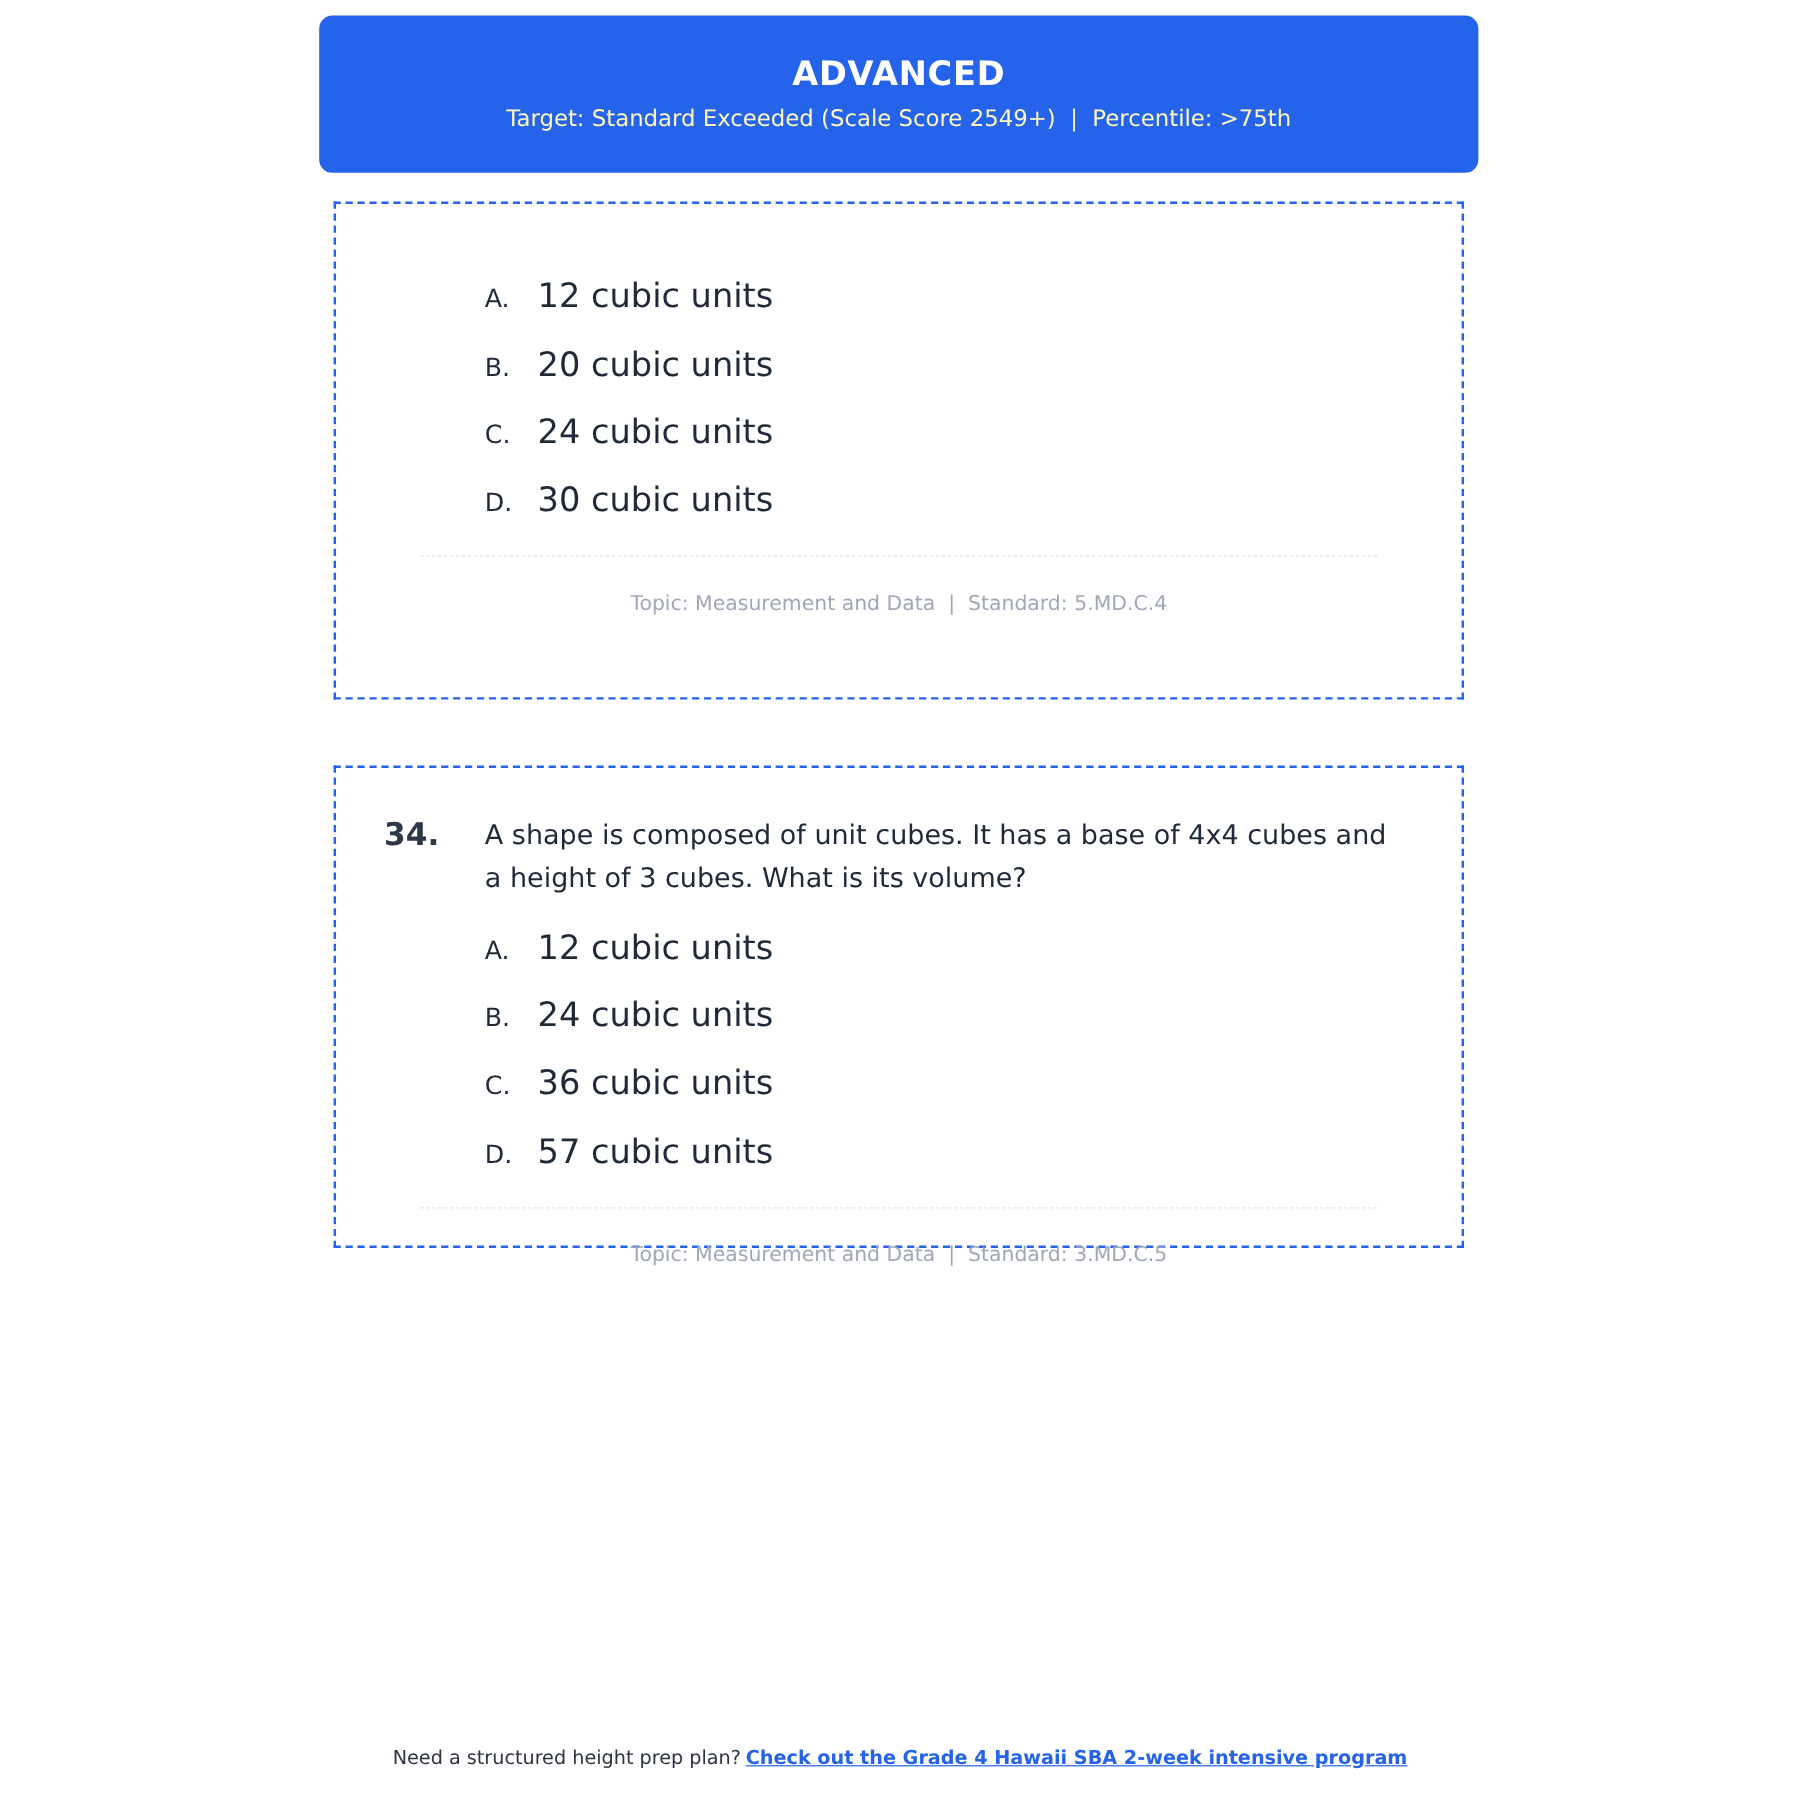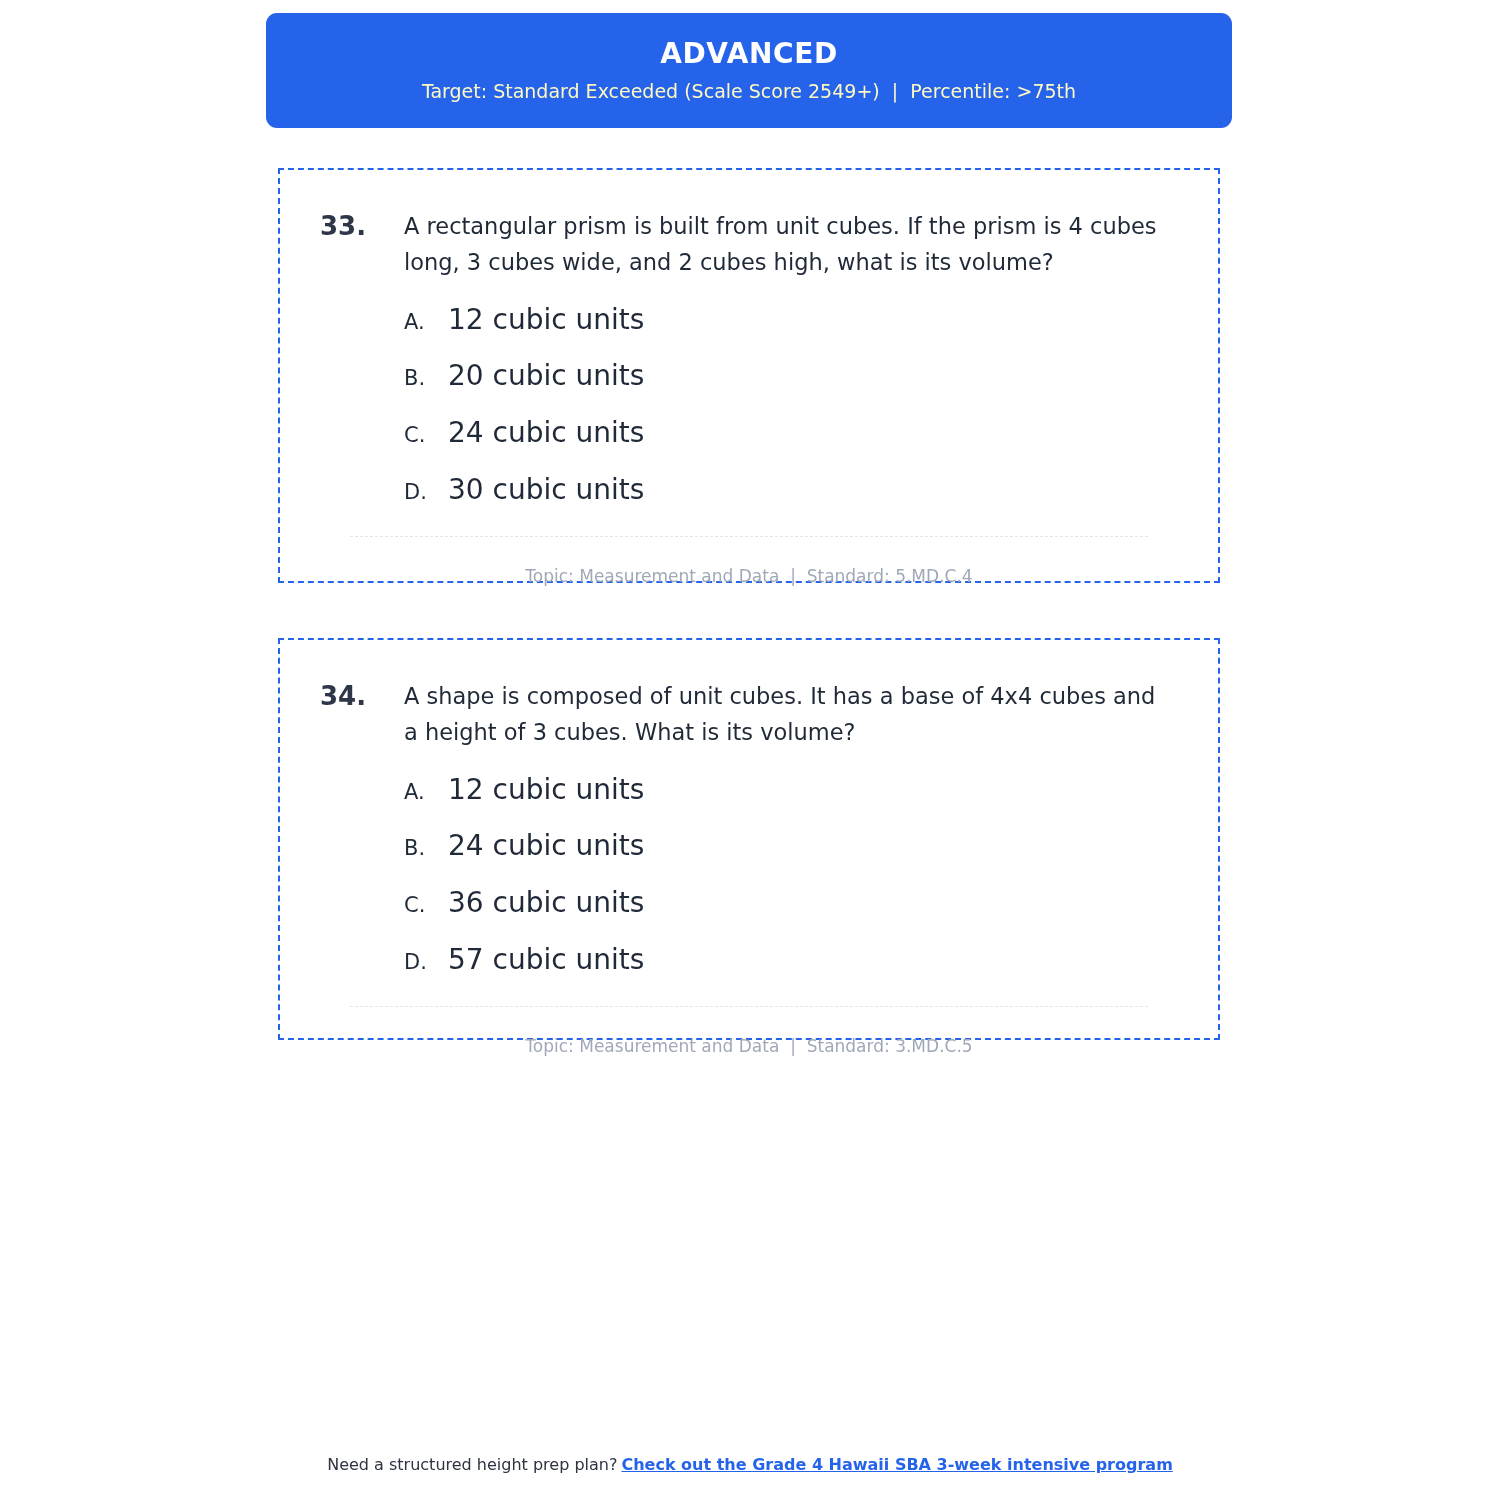--- a/index.html
+++ b/index.html
@@ -19,21 +19,21 @@
     background: #ffffff;
     overflow: hidden;
   }
 
   
   .level-banner {
     position: absolute;
     left: 266px;
     top: 13px;
     width: 966px;
-    height: 115px;
+    height: 131px;
     background: #2563eb;
     border-radius: 11px;
     display: flex;
     flex-direction: column;
     align-items: center;
     justify-content: center;
     text-align: center;
   }
   .level-title {
     color: #ffffff;
@@ -146,24 +146,20 @@
 <body>
 
 <div class="page">
 
   <div class="level-banner">
     <div class="level-title">ADVANCED</div>
     <div class="level-subtitle">Target: Standard Exceeded (Scale Score 2549+)  |  Percentile: &gt;75th</div>
   </div>
 
   <div class="question-card" id="card-0">
-    <div class="q-head">
-      <div class="q-number">33.</div>
-      <div class="q-stem">A rectangular prism is built from unit cubes. If the prism is 4 cubes long, 3 cubes wide, and 2 cubes high, what is its volume?</div>
-    </div>
     <ul class="options">
       <li class="option-row">
         <span class="option-letter">A.</span>
         <span class="option-text">12 cubic units</span>
       </li>
       <li class="option-row">
         <span class="option-letter">B.</span>
         <span class="option-text">20 cubic units</span>
       </li>
       <li class="option-row">
@@ -200,16 +196,16 @@
       <li class="option-row">
         <span class="option-letter">D.</span>
         <span class="option-text">57 cubic units</span>
       </li>
     </ul>
     <hr class="meta-divider">
     <div class="q-meta">Topic: Measurement and Data  |  Standard: 3.MD.C.5</div>
   </div>
 
   <div class="page-footer">
-    <span>Need a structured height prep plan?</span><a class="footer-link" href="#">Check out the Grade 4 Hawaii SBA 3-week intensive program</a>
+    <span>Need a structured height prep plan?</span><a class="footer-link" href="#">Check out the Grade 4 Hawaii SBA 2-week intensive program</a>
   </div>
 
 </div>
 
 </body></html>

